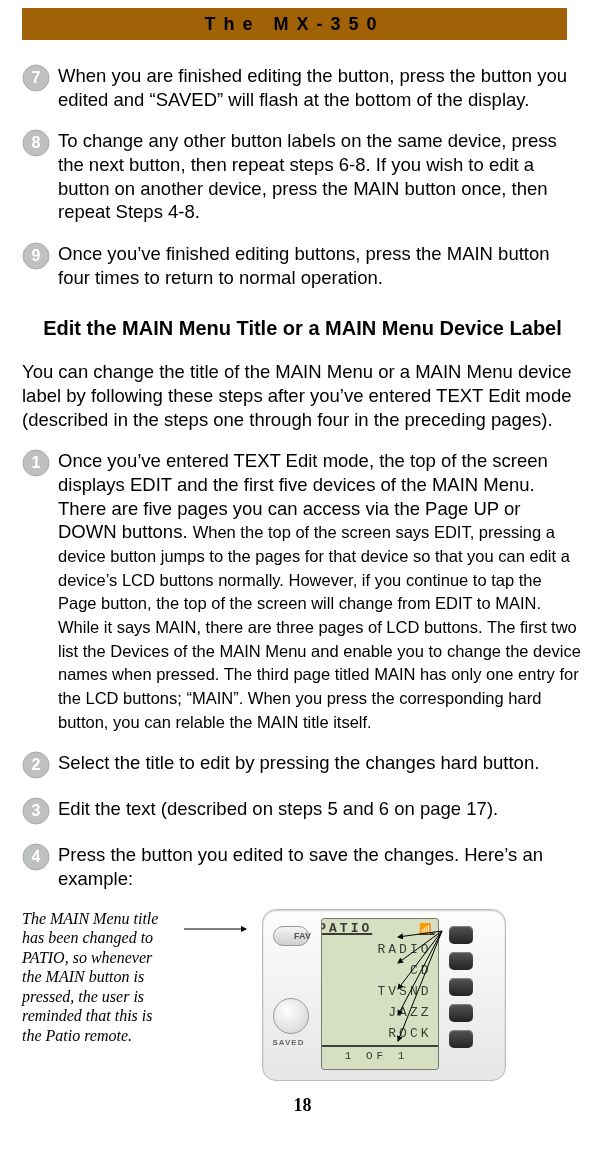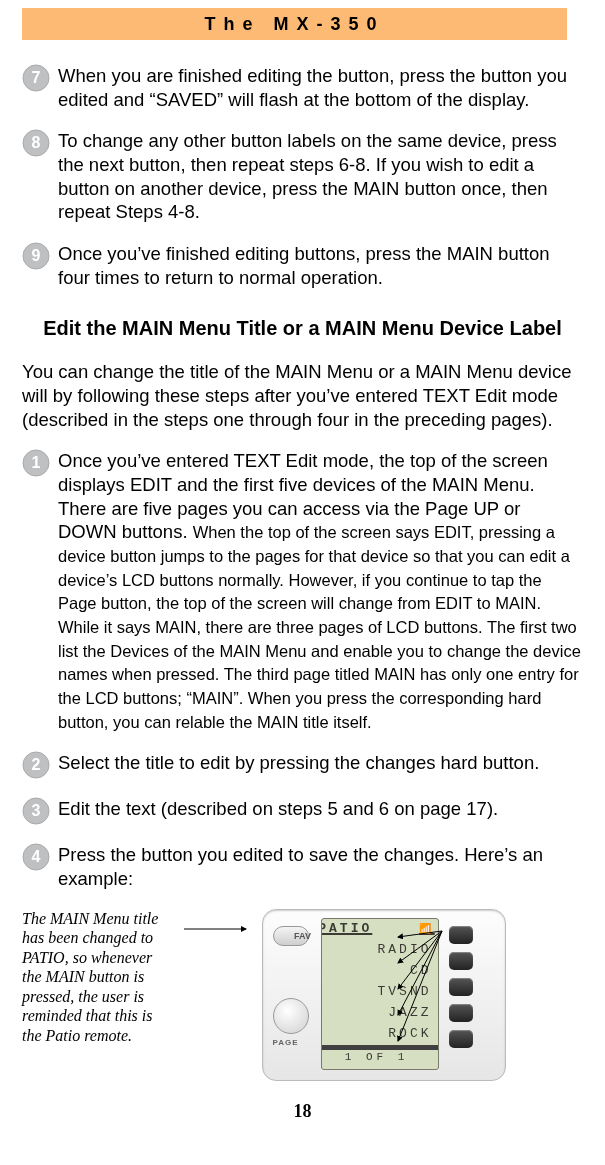--- a/index.html
+++ b/index.html
@@ -1,18 +1,18 @@
 <!DOCTYPE html>
 <html><head>
 <meta charset="utf-8">
 <style>
   * { box-sizing: border-box; margin: 0; padding: 0; }
   html, body { width: 605px; background: #fff; font-family: "Times New Roman", serif; color: #000; }
   .page { width: 605px; padding: 0 22px 12px 22px; }
-  .titlebar { background: #fdba74; height: 32px; display: flex; align-items: center; justify-content: center; margin: 8px 16px 24px 0; }
+  .titlebar { background: #a16207; height: 32px; display: flex; align-items: center; justify-content: center; margin: 8px 16px 24px 0; }
   .titlebar-text { font-family: "Arial Black", Arial, sans-serif; font-weight: 900; letter-spacing: 8px; font-size: 18px; color: #000; }
   .step { display: flex; align-items: flex-start; margin-bottom: 18px; }
   .bullet { flex: 0 0 28px; height: 28px; position: relative; margin-right: 8px; }
   .bullet svg { position: absolute; inset: 0; }
   .step-text { flex: 1; font-size: 18.5px; line-height: 1.28; font-family: "Optima","Candara","Segoe UI",sans-serif; }
   .h2 { font-family: "Optima","Candara","Segoe UI",sans-serif; font-weight: 700; font-size: 20px; margin: 28px 0 20px 0; text-align: center; }
   .para { font-family: "Optima","Candara","Segoe UI",sans-serif; font-size: 18.5px; line-height: 1.28; margin-bottom: 18px; }
   .big-step-text { font-size: 18.5px; }
   .smaller { font-size: 16.5px; }
   .figure-row { display: flex; align-items: flex-start; gap: 12px; margin-top: 6px; }
@@ -20,26 +20,26 @@
   .caption.left { width: 150px; }
   .caption.right { width: 150px; }
   .device-wrap { flex: 1; display: flex; justify-content: center; position: relative; }
   .device { width: 244px; height: 172px; background: linear-gradient(180deg,#fdfdfd,#e6e6e6); border: 1px solid #bbb; border-radius: 14px; position: relative; box-shadow: 0 1px 2px rgba(0,0,0,.2) inset; }
   .fav-btn { position: absolute; left: 10px; top: 16px; width: 36px; height: 20px; border-radius: 10px; background: linear-gradient(#f4f4f4,#cfcfcf); border:1px solid #999; font: 700 9px Arial; display:flex; align-items:center; justify-content:center; color:#555;padding-left:24px;}
   .page-btn { position: absolute; left: 10px; top: 88px; width: 36px; height: 36px; border-radius: 18px; background: radial-gradient(circle at 40% 35%,#fff,#cfcfcf); border:1px solid #999; }
   .page-lbl { position:absolute; left:10px; top:128px; font:700 8px Arial; letter-spacing:1px; color:#666;}
   .screen { position: absolute; left: 58px; top: 8px; width: 118px; height: 152px; background: #d7dfc2; border:1px solid #7a7a6a; border-radius:3px; overflow:hidden;}
   .screen-row { height: 21px; display:flex; align-items:center; justify-content:flex-end; padding-right:6px; font-family: "Courier New", monospace; font-size:13px; letter-spacing:3px; color:#3b3b34; border-bottom:1px dotted transparent;}
   .screen-row.title { justify-content:center; font-weight:700; text-decoration: underline; text-decoration-thickness: 2px; gap: 45px; }
-  .screen-row.footer { justify-content:center; font-size:11px; border-top:5px solid #404040; letter-spacing:4px;}
+  .screen-row.footer { justify-content:center; font-size:11px; border-top:2px solid #404040; letter-spacing:4px;}
   .wifi { font-size:10px; margin-left:2px; }
   .hard-col { position: absolute; left: 186px; top: 16px; width: 24px; display:flex; flex-direction:column; gap: 8px;}
   .hard-btn { width:24px; height:18px; border-radius:5px; background: linear-gradient(#555,#222); box-shadow: inset 0 1px 1px #888; }
   .arrows { position:absolute; inset:0; pointer-events:none; overflow:visible;}
-  .pagenum { text-align:center; font-weight:700; font-size:18px; margin-top:20px; font-family:"Times New Roman",serif;}
+  .pagenum { text-align:center; font-weight:700; font-size:18px; margin-top:14px; font-family:"Times New Roman",serif;}
 </style>
 </head>
 <body>
 
 <div class="page">
 
   <div class="titlebar">
     <span class="titlebar-text">The MX-350</span>
   </div>
 
@@ -68,21 +68,21 @@
       <svg viewBox="0 0 28 28">
           <circle cx="14" cy="14" r="13" fill="#bfc0c2" stroke="#a9aaac"></circle>
           <text x="14" y="19" text-anchor="middle" font-family="Arial" font-weight="700" font-size="16" fill="#fff">9</text>
         </svg>
     </div>
     <div class="step-text">Once you’ve finished editing buttons, press the MAIN button four times to return to normal operation.</div>
   </div>
 
   <div class="h2">Edit the MAIN Menu Title or a MAIN Menu Device Label</div>
 
-  <div class="para">You can change the title of the MAIN Menu or a MAIN Menu device will by following these steps after you’ve entered TEXT Edit mode (described in the steps one through four in the preceding pages).</div>
+  <div class="para">You can change the title of the MAIN Menu or a MAIN Menu device label by following these steps after you’ve entered TEXT Edit mode (described in the steps one through four in the preceding pages).</div>
 
   <div class="step">
     <div class="bullet">
       <svg viewBox="0 0 28 28">
           <circle cx="14" cy="14" r="13" fill="#bfc0c2" stroke="#a9aaac"></circle>
           <text x="14" y="19" text-anchor="middle" font-family="Arial" font-weight="700" font-size="16" fill="#fff">1</text>
         </svg>
     </div>
     <div class="step-text">
       <span class="big-step-text">Once you’ve entered TEXT Edit mode, the top of the screen displays EDIT and the first five devices of the MAIN Menu. There are five pages you can access via the Page UP or DOWN buttons. </span><span class="smaller">When the top of the screen says EDIT, pressing a device button jumps to the pages for that device so that you can edit a device’s LCD buttons normally. However, if you continue to tap the Page button, the top of the screen will change from EDIT to MAIN. While it says MAIN, there are three pages of LCD buttons. The first two list the Devices of the MAIN Menu and enable you to change the device names when pressed. The third page titled MAIN has only one entry for the LCD buttons; “MAIN”. When you press the corresponding hard button, you can relable the MAIN title itself.</span>
@@ -119,21 +119,21 @@
     <div class="step-text">Press the button you edited to save the changes. Here’s an example:</div>
   </div>
 
   <div class="figure-row">
     <div class="caption left">The MAIN Menu title has been changed to PATIO, so whenever the MAIN button is pressed, the user is reminded that this is the Patio remote.</div>
 
     <div class="device-wrap">
       <div class="device">
         <div class="fav-btn">FAV</div>
         <div class="page-btn"></div>
-        <div class="page-lbl">PAGE</div>
+        <div class="page-lbl">SAVED</div>
         <div class="screen">
           <div class="screen-row title">
               <span>PATIO</span>
               <span class="wifi">📶</span>
             </div>
           <div class="screen-row">RADIO</div>
           <div class="screen-row">CD</div>
           <div class="screen-row">TVSND</div>
           <div class="screen-row">JAZZ</div>
           <div class="screen-row">ROCK</div>

